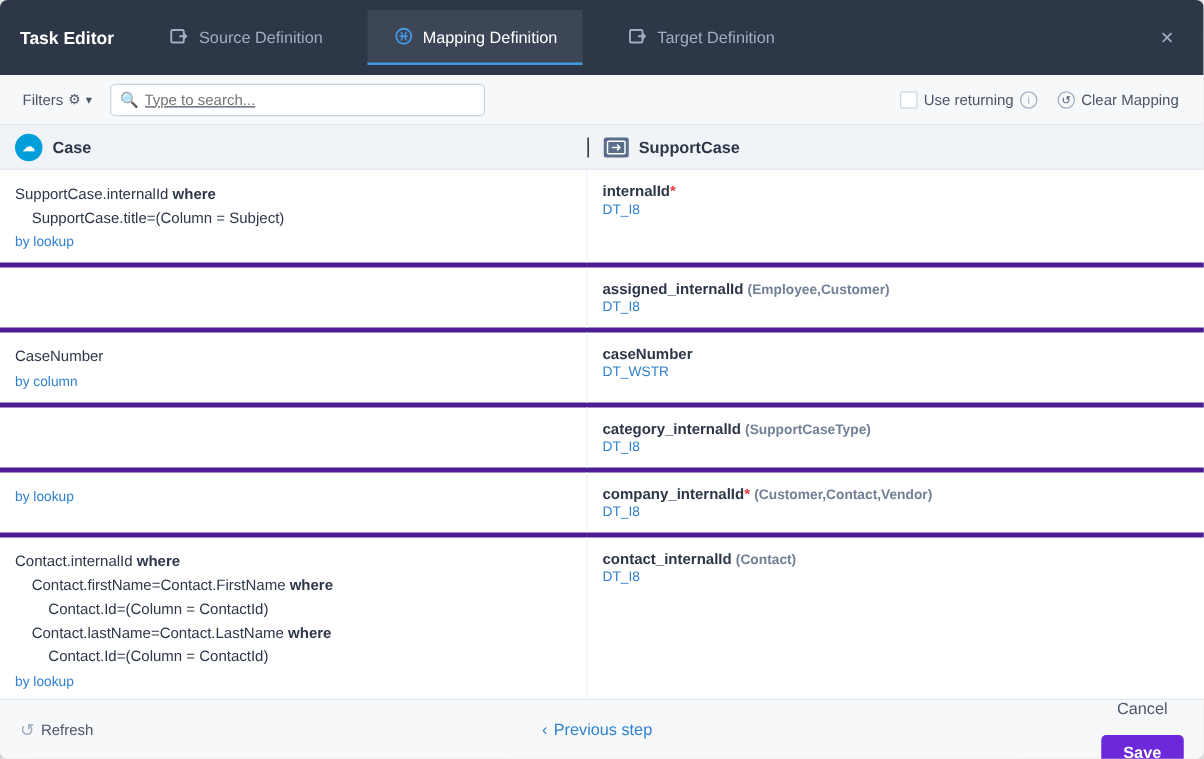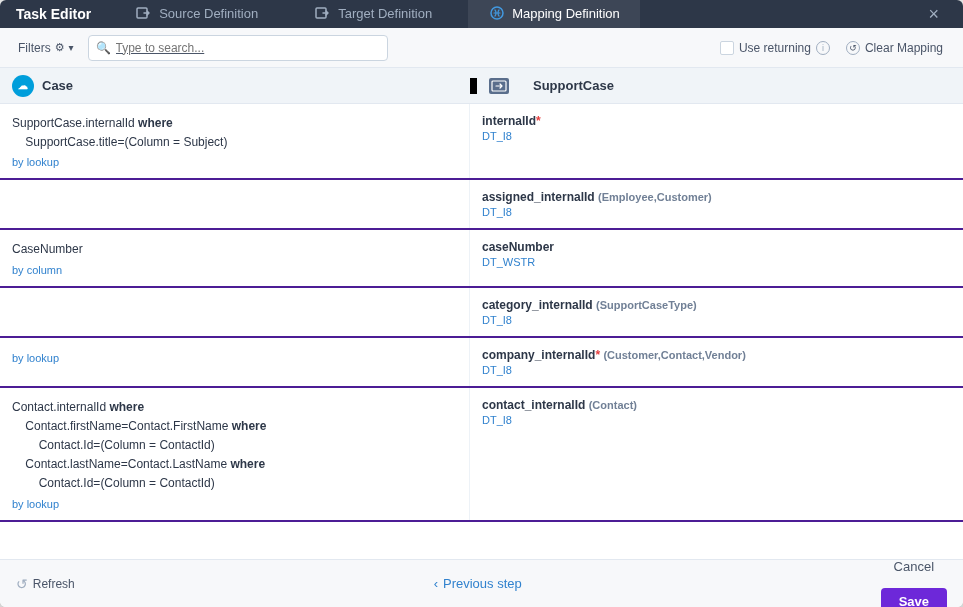--- a/index.html
+++ b/index.html
@@ -20,21 +20,21 @@
       box-shadow: 0 8px 32px rgba(0,0,0,0.3);
       display: flex;
       flex-direction: column;
       overflow: hidden;
     }
     
     .header {
       background: #2d3748;
       display: flex;
       align-items: center;
-      height: 28px;
+      height: 60px;
       padding: 0 16px;
       flex-shrink: 0;
     }
     .header-title {
       color: #fff;
       font-size: 14px;
       font-weight: 600;
       margin-right: 24px;
     }
     .header-tabs {
@@ -178,22 +178,22 @@
       display: flex;
       align-items: center;
       padding: 0 12px;
       gap: 8px;
     }
     .col-right {
       flex: 1;
       display: flex;
       align-items: center;
       padding: 0 12px;
-      gap: 24px;
-      border-left: 7px solid #000000;
+      gap: 8px;
+      border-left: 1px solid #000000;
     }
     .salesforce-logo {
       width: 22px;
       height: 22px;
       background: #009edb;
       border-radius: 50%;
       display: flex;
       align-items: center;
       justify-content: center;
       color: white;
@@ -216,21 +216,21 @@
     }
 
     
     .content {
       flex: 1;
       overflow-y: auto;
       background: #fff;
     }
     .mapping-row {
       display: flex;
-      border-bottom: 2px solid #4c1d95;
+      border-bottom: 4px solid #4c1d95;
       min-height: 50px;
     }
     .cell-left {
       flex: 0 0 470px;
       padding: 10px 12px;
       border-right: 1px solid #edf2f7;
       display: flex;
       flex-direction: column;
       justify-content: flex-start;
     }
@@ -344,38 +344,38 @@
       <div class="header-tab">
         <span class="tab-icon">
           <svg width="16" height="16" viewBox="0 0 16 16" fill="none">
             <rect x="1" y="3" width="10" height="10" rx="1" stroke="#a0aec0" stroke-width="1.5"></rect>
             <path d="M8 8h5M11 6l2 2-2 2" stroke="#a0aec0" stroke-width="1.5" stroke-linecap="round" stroke-linejoin="round"></path>
           </svg>
         </span>
         <span>Source Definition</span>
       </div>
 
+      <div class="header-tab active">
+        <span class="tab-icon">
+          <svg width="16" height="16" viewBox="0 0 16 16" fill="none">
+            <circle cx="8" cy="8" r="6" stroke="#4299e1" stroke-width="1.5"></circle>
+            <path d="M6 5c0 0 1 1 1 3s-1 3-1 3M10 5c0 0-1 1-1 3s1 3 1 3M5 8h6" stroke="#4299e1" stroke-width="1.2" stroke-linecap="round"></path>
+          </svg>
+        </span>
+        <span>Mapping Definition</span>
+      </div>
+
       <div class="header-tab">
         <span class="tab-icon">
           <svg width="16" height="16" viewBox="0 0 16 16" fill="none">
             <rect x="1" y="3" width="10" height="10" rx="1" stroke="#a0aec0" stroke-width="1.5"></rect>
             <path d="M8 8h5M11 6l2 2-2 2" stroke="#a0aec0" stroke-width="1.5" stroke-linecap="round" stroke-linejoin="round"></path>
           </svg>
         </span>
         <span>Target Definition</span>
-      </div>
-
-      <div class="header-tab active">
-        <span class="tab-icon">
-          <svg width="16" height="16" viewBox="0 0 16 16" fill="none">
-            <circle cx="8" cy="8" r="6" stroke="#4299e1" stroke-width="1.5"></circle>
-            <path d="M6 5c0 0 1 1 1 3s-1 3-1 3M10 5c0 0-1 1-1 3s1 3 1 3M5 8h6" stroke="#4299e1" stroke-width="1.2" stroke-linecap="round"></path>
-          </svg>
-        </span>
-        <span>Mapping Definition</span>
       </div>
     </div>
     <span class="close-btn">×</span>
   </div>
 
   <div class="toolbar">
     <div class="filters-btn">
       <span>Filters</span>
       <span style="font-size:11px;">⚙</span>
       <span style="font-size:10px;">▾</span>

